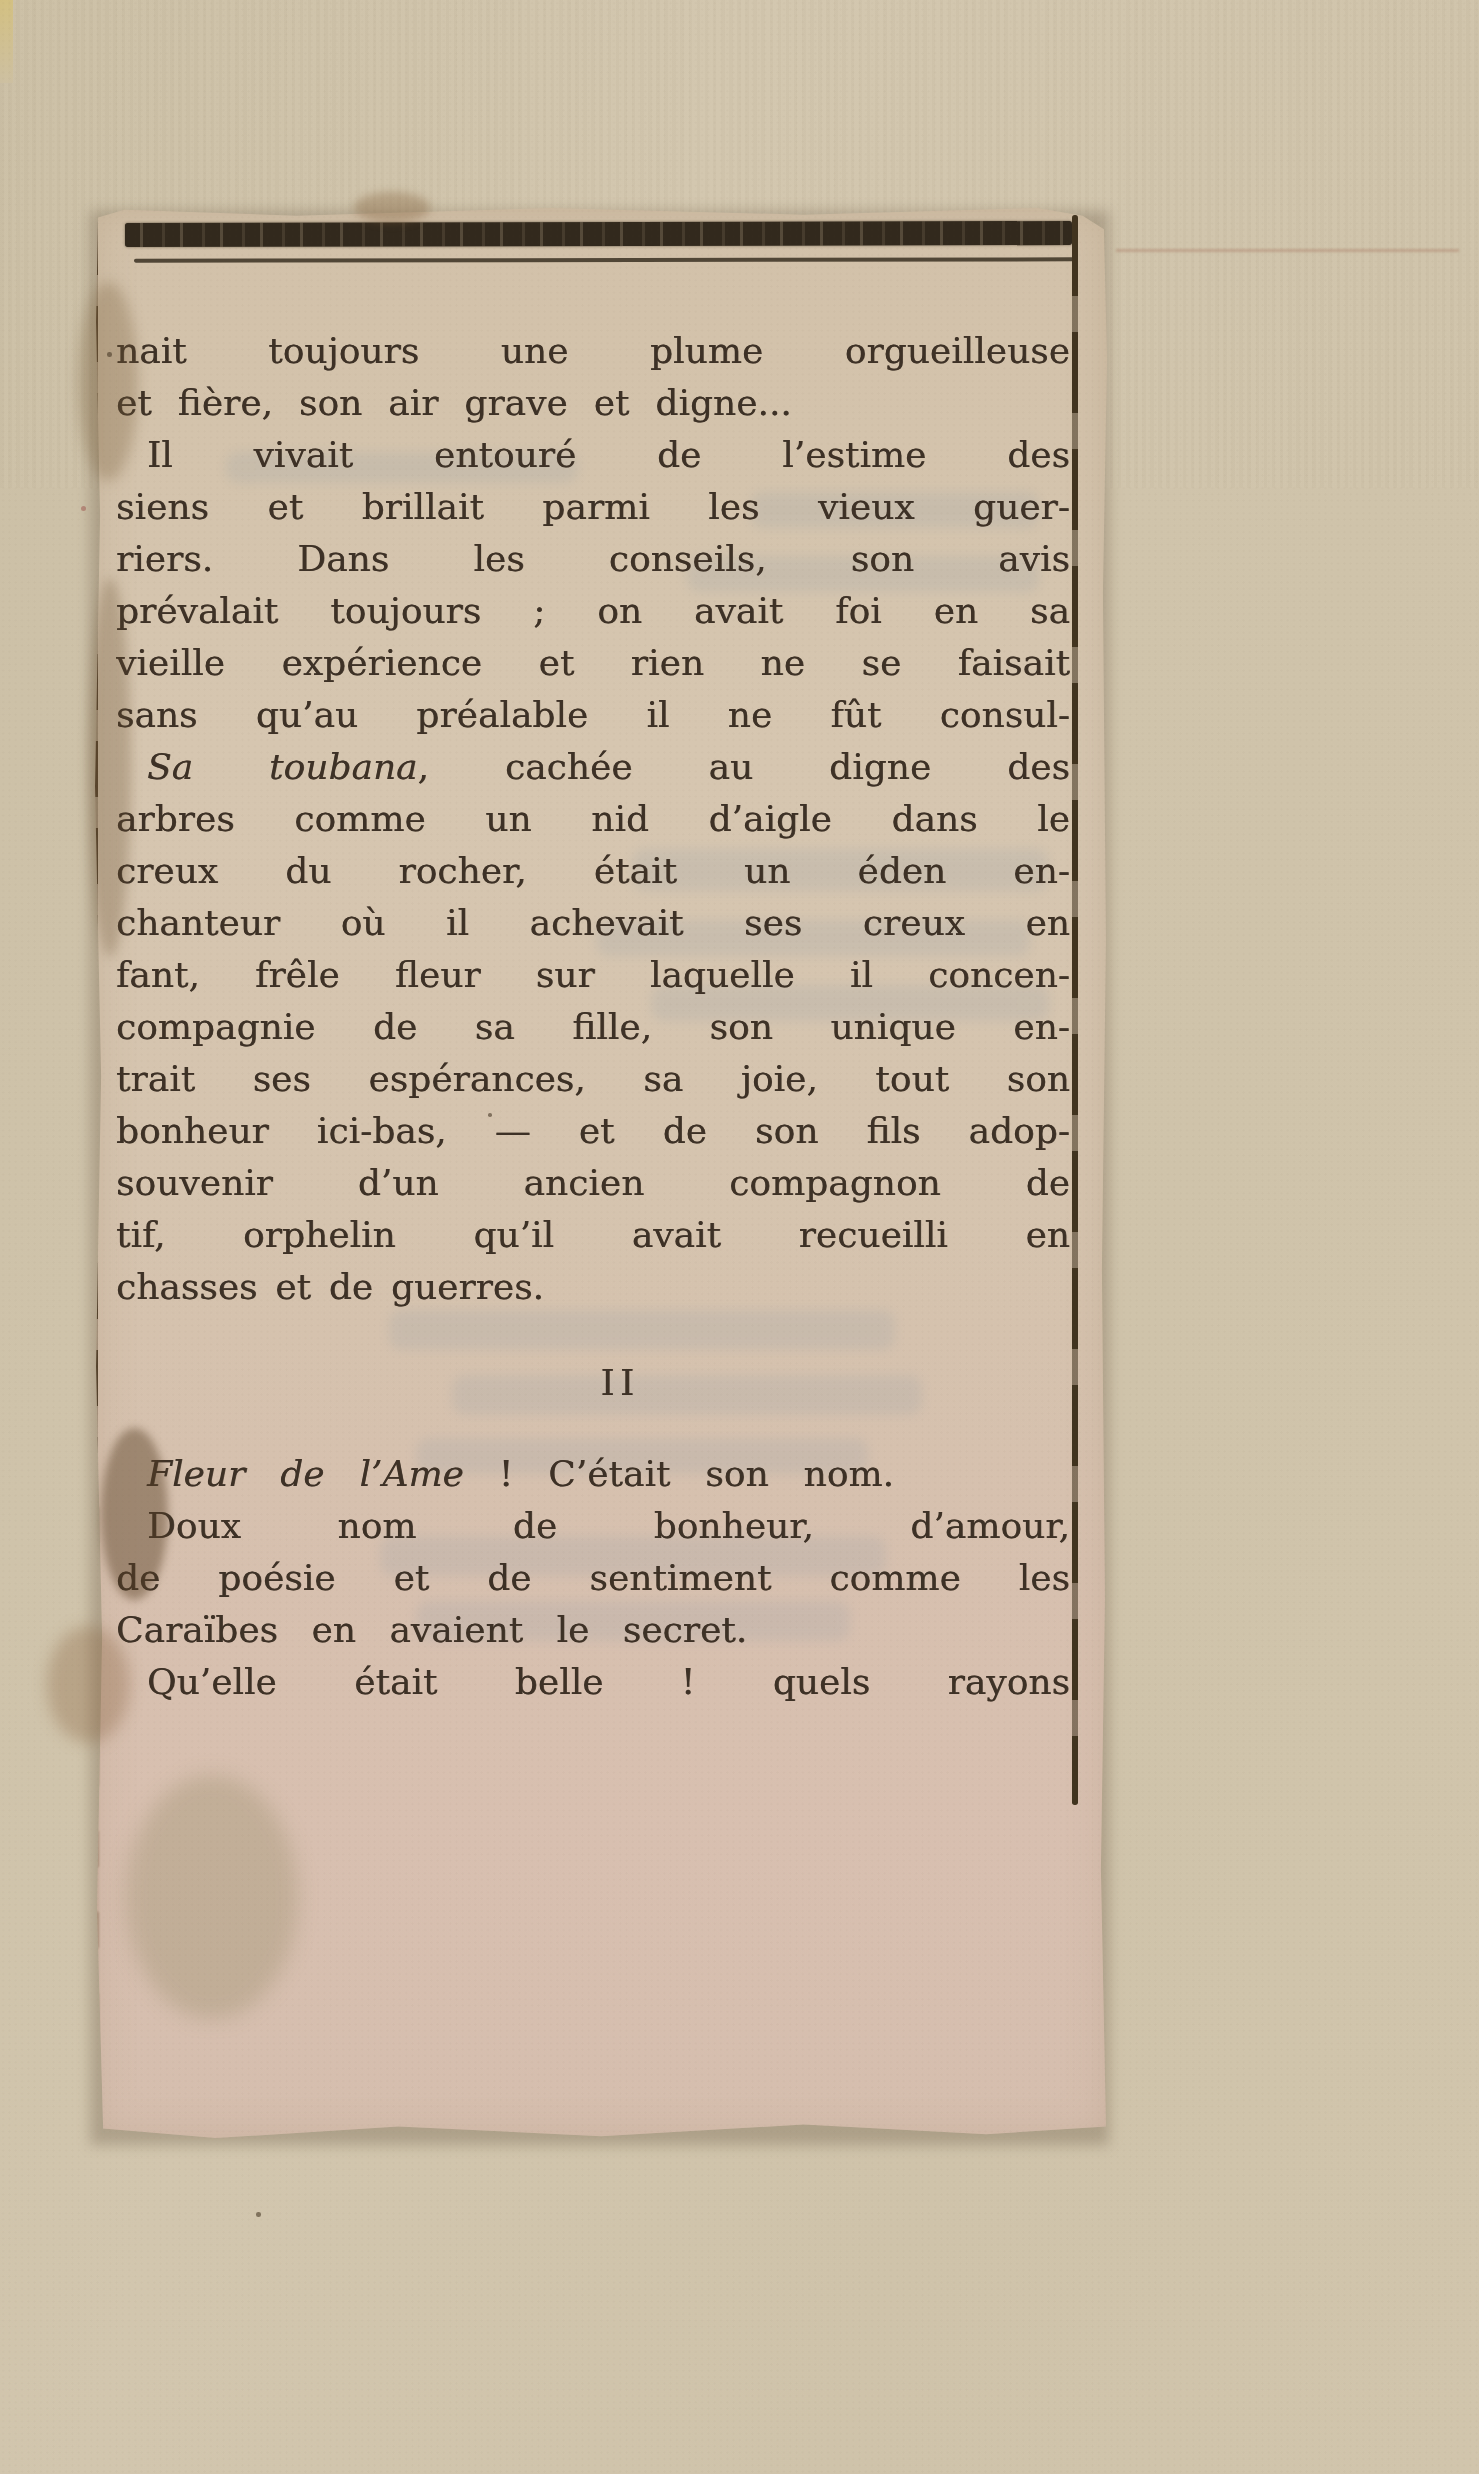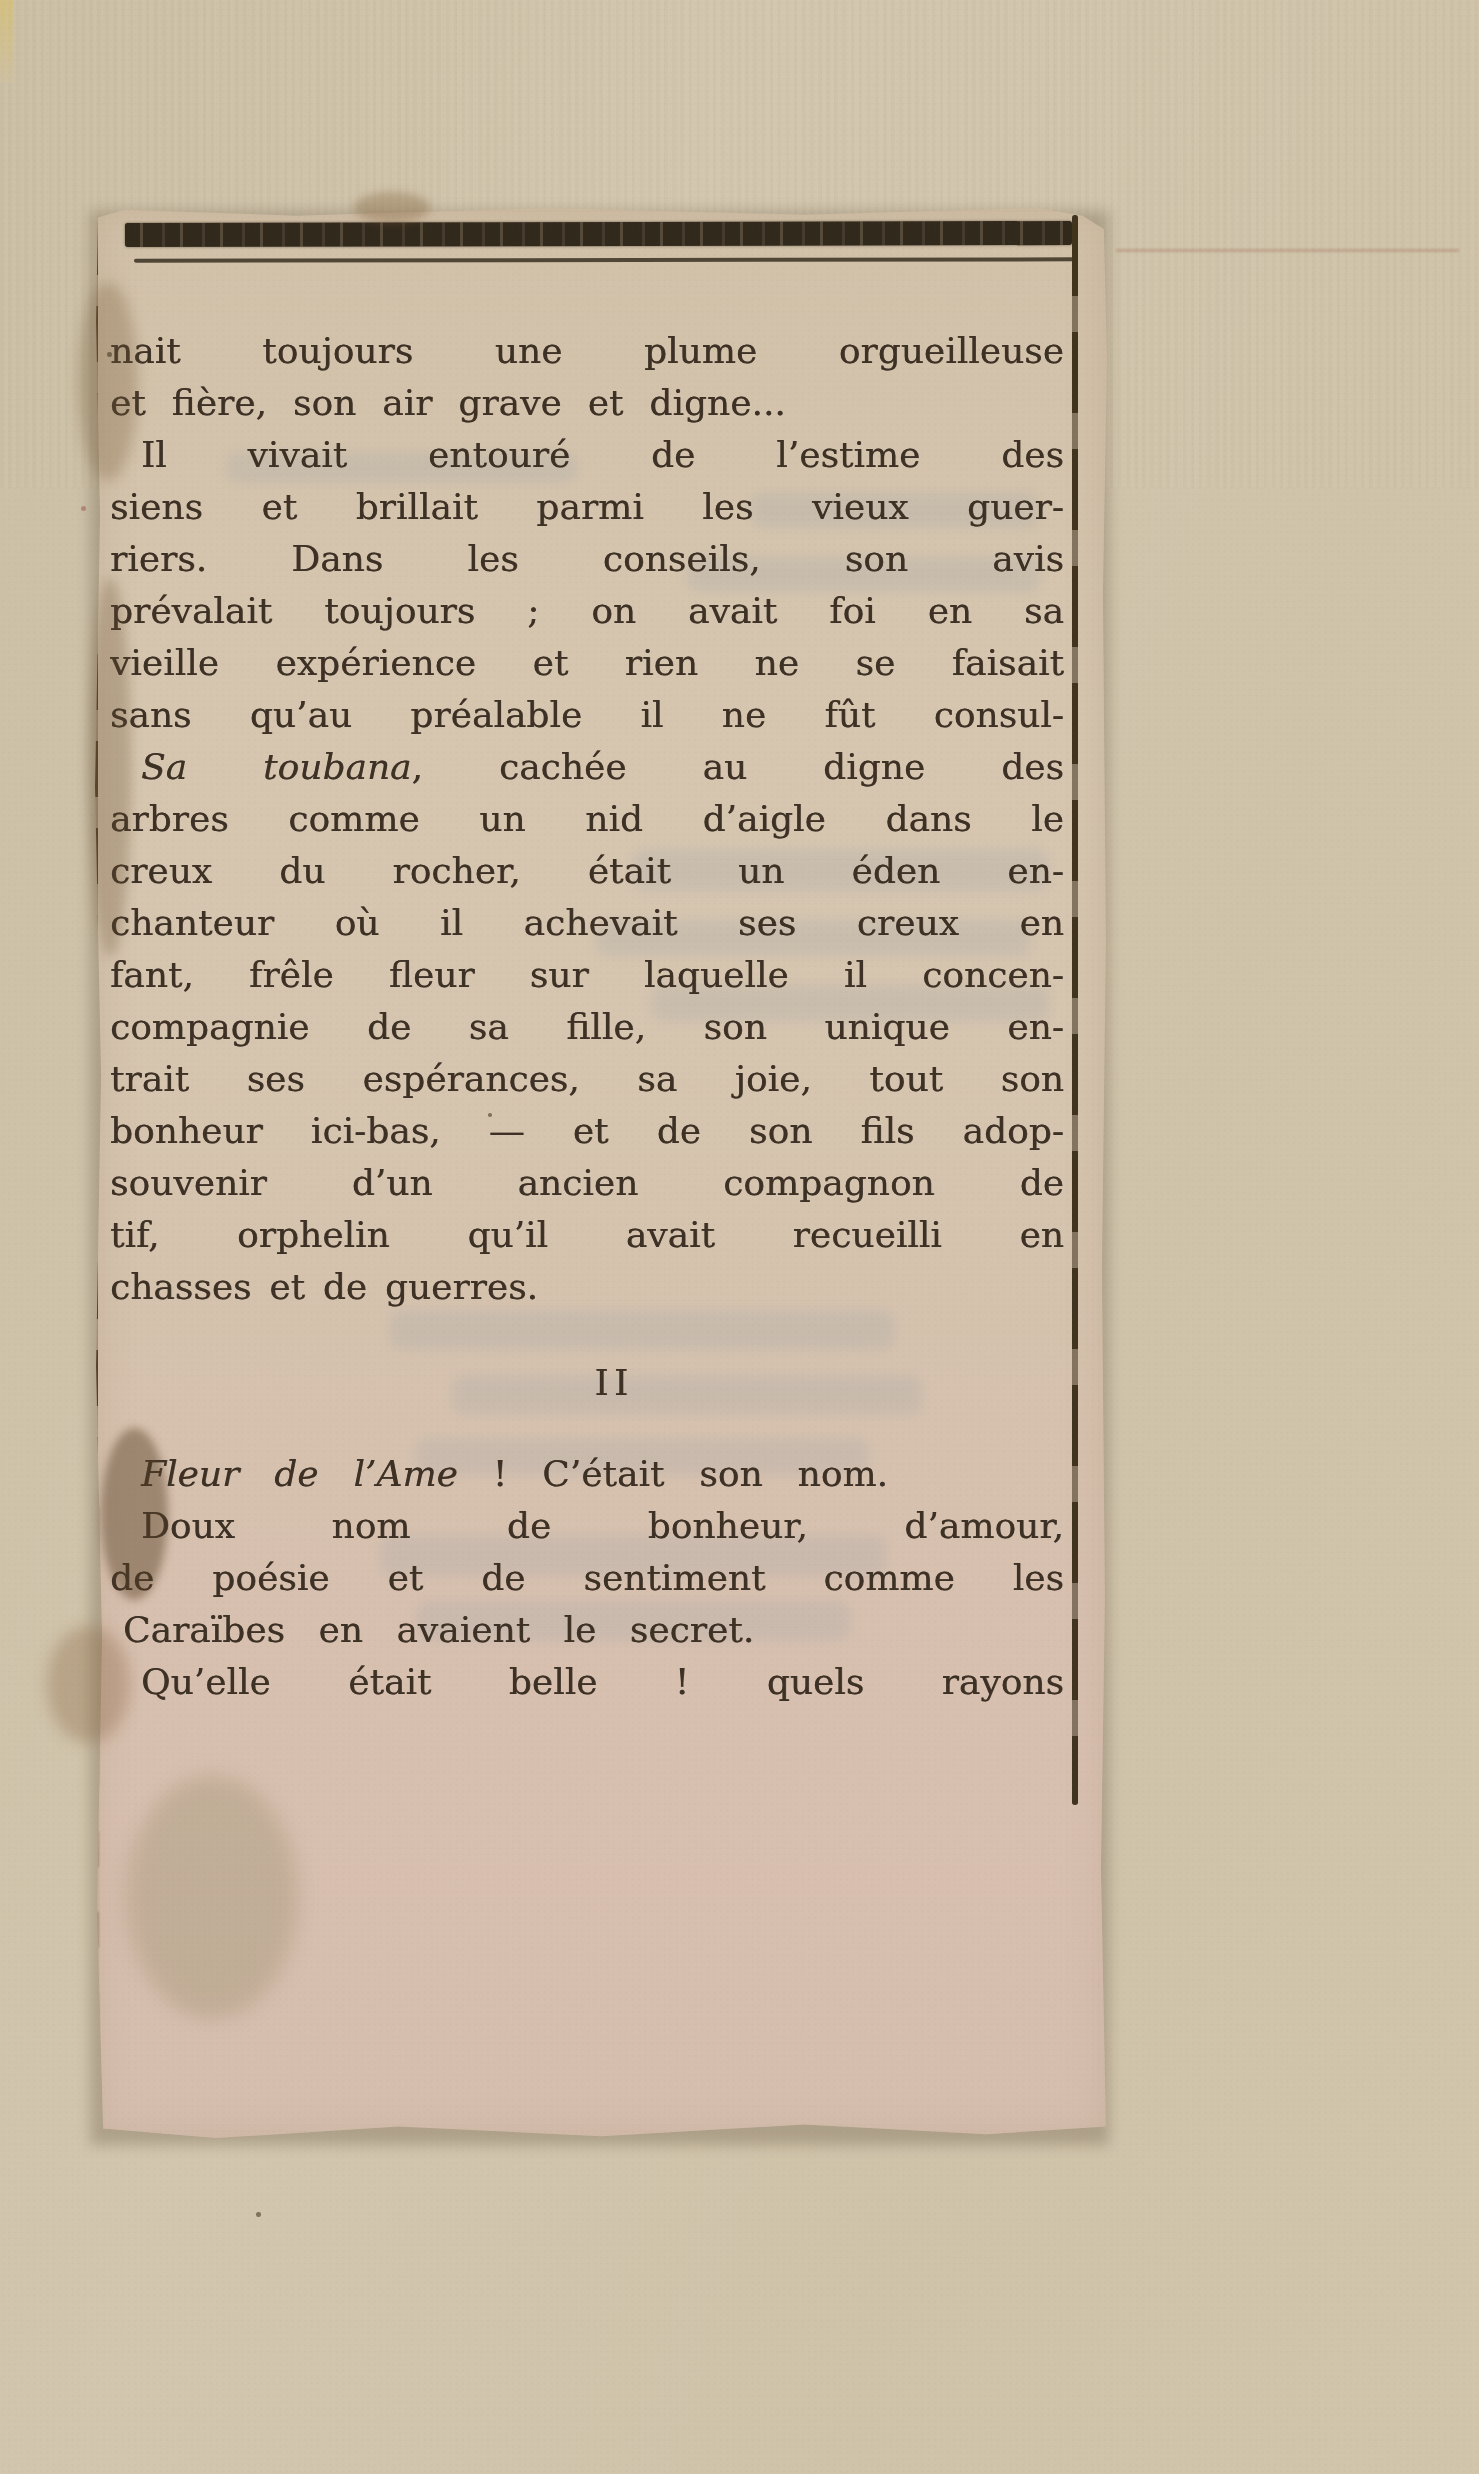--- a/index.html
+++ b/index.html
@@ -39,21 +39,21 @@
   .thin-rule{position:absolute;left:40px;top:52px;width:940px;height:3.6px;background:#3a3022;opacity:.85;transform:rotate(-.08deg);border-radius:1.8px;}
   .rule-right{position:absolute;left:978px;top:9px;width:6.3px;height:1590px;border-radius:2.7px;
     background:repeating-linear-gradient(180deg,#41341f 0 81px, rgba(65,52,31,.55) 81px 117px);}
   .rule-left{position:absolute;left:0.9px;top:12.6px;width:3.6px;height:1306px;border-radius:1.8px;
     background:repeating-linear-gradient(180deg, rgba(70,52,30,.9) 0 56px, rgba(70,52,30,.32) 56px 87px);}
   .edge-left-tear{position:absolute;left:-1.8px;top:1301px;width:6.3px;height:632px;
     background:repeating-linear-gradient(180deg, rgba(110,84,52,.45) 0 36px, rgba(110,84,52,.12) 36px 81px);filter:blur(0.9px);}
 
   
   .body{
-    position:absolute;left:16px;top:119px;width:954px;
+    position:absolute;left:22px;top:119px;width:954px;
     font-size:36px;line-height:52px;color:#3d3126;word-spacing:6.3px;
     text-shadow:0.4px 0.4px 0.6px rgba(61,49,38,.75);
   }
   .line{height:52px;line-height:52px;overflow:hidden;white-space:normal;}
   .line.just{text-align:justify;}
   .line.just::after{content:"";display:inline-block;width:100%;height:0;}
   .line.ind{padding-left:31px;}
   .it{font-style:italic;}
   .heading{height:52px;line-height:52px;margin:44px 0 39px;text-align:center;
     position:relative;left:27px;letter-spacing:5.4px;}
@@ -121,21 +121,21 @@
           <div class="line just"><span>tif, orphelin qu’il avait recueilli en</span></div>
           <div class="line"><span>chasses et de guerres.</span></div>
         </div>
         <div class="heading">II</div>
         <div>
           <div class="line ind" style="word-spacing: 23.5px;"><span class="it">Fleur de l’Ame</span><span> ! C’était son nom.</span></div>
         </div>
         <div>
           <div class="line just ind"><span>Doux nom de bonheur, d’amour,</span></div>
           <div class="line just"><span>de poésie et de sentiment comme les</span></div>
-          <div class="line" style="word-spacing: 22px; margin-left: 13px;"><span>Caraïbes en avaient le secret.</span></div>
+          <div class="line" style="word-spacing: 22px;"><span>Caraïbes en avaient le secret.</span></div>
         </div>
         <div>
           <div class="line just ind"><span>Qu’elle était belle ! quels rayons</span></div>
         </div>
       </div>
   </div>
 
   <div class="stain" style="left:78px;top:282px;width:60px;height:199px;background:rgba(118,92,56,.30);filter:blur(6.3px);"></div>
   <div class="stain" style="left:89px;top:578px;width:42px;height:379px;background:rgba(105,78,45,.28);filter:blur(5.4px);"></div>
   <div class="stain" style="left:101px;top:1428px;width:67px;height:172px;background:rgba(88,64,38,.45);filter:blur(4.5px);"></div>

